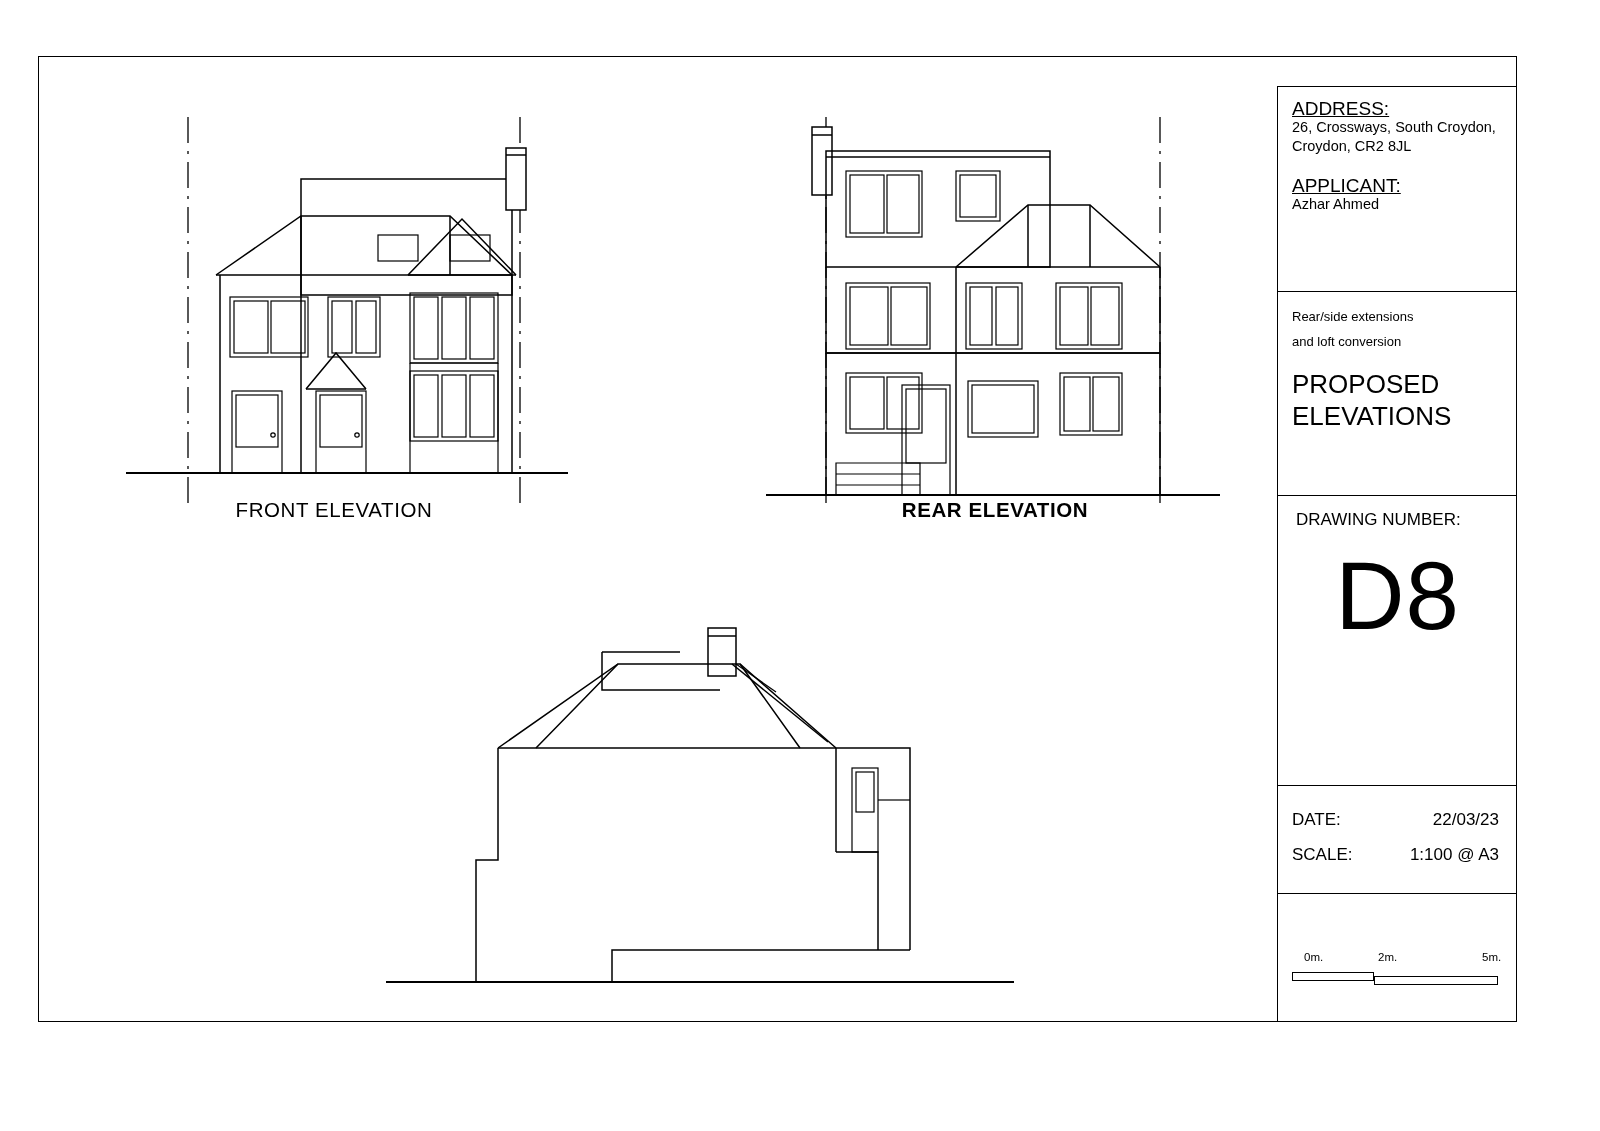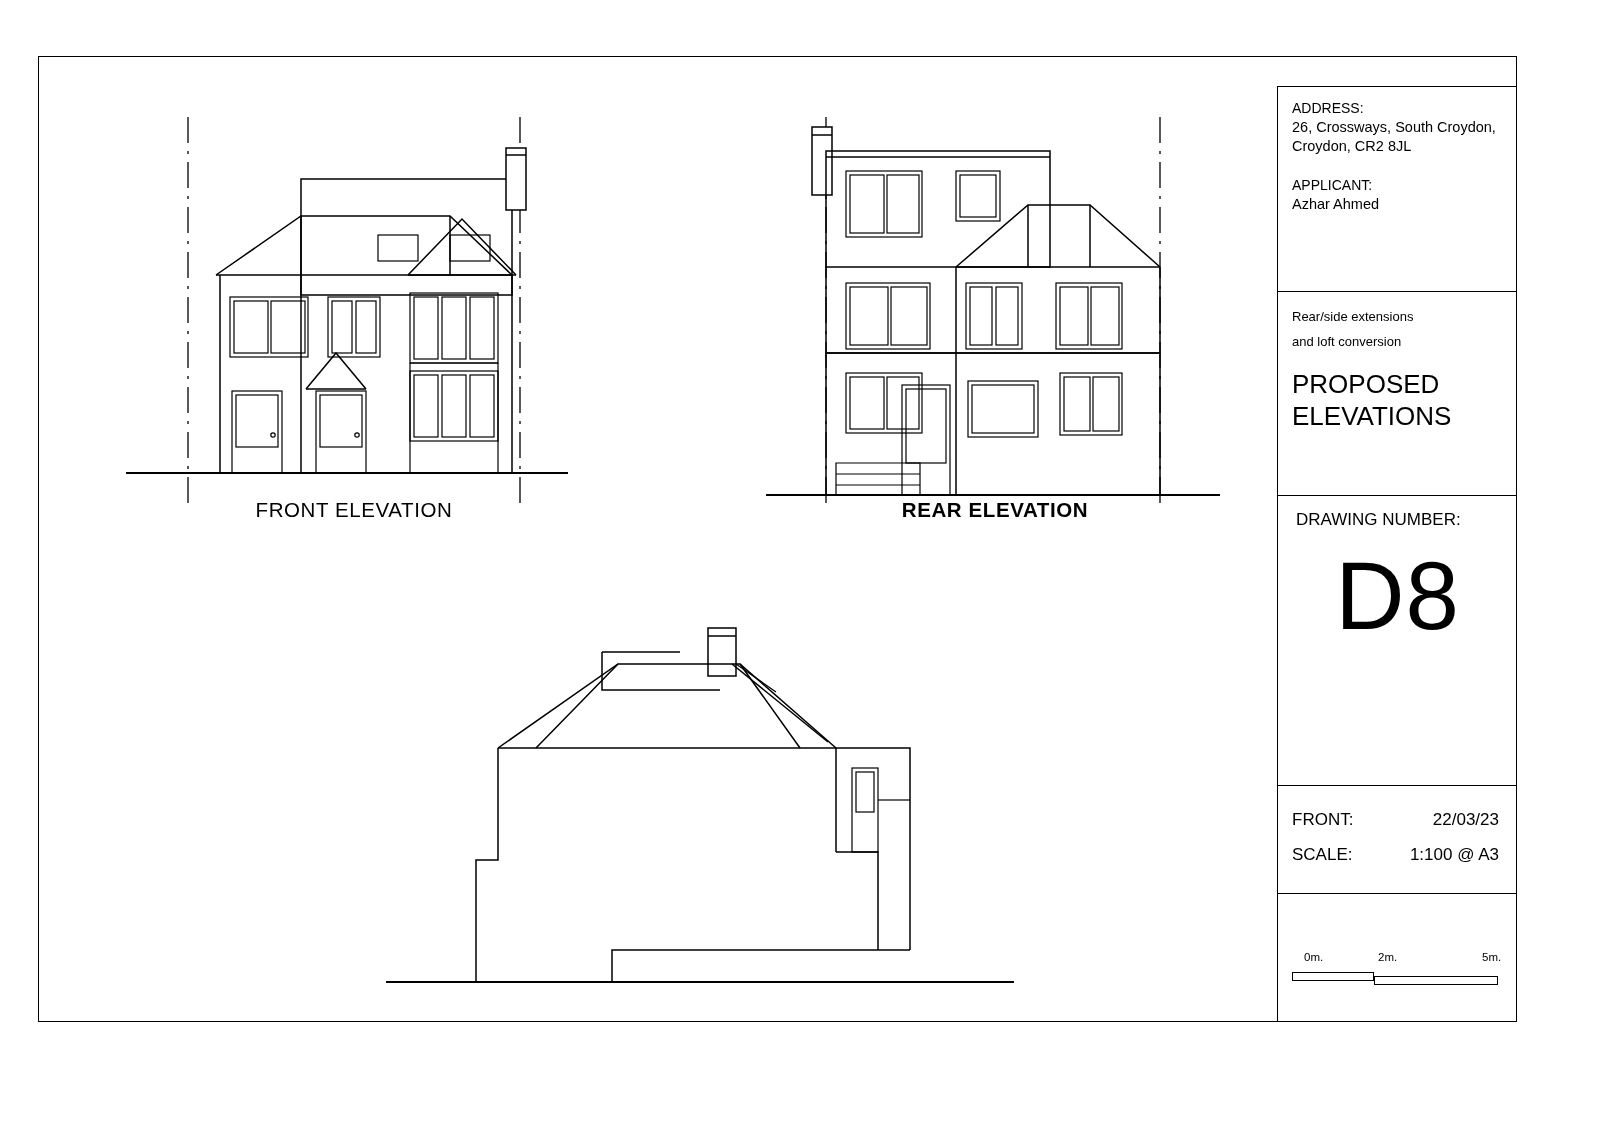--- a/index.html
+++ b/index.html
@@ -46,23 +46,24 @@
     position: absolute;
     left: 0;
     width: 100%;
     box-sizing: border-box;
     border-bottom: 1.6px solid #000;
   }
   .tb-pad {
     padding: 12px 14px 0 14px;
   }
   .tb-label {
-    font-size: 14px;
+    font-size: 19px;
     line-height: 19px;
     white-space: nowrap;
+    text-decoration: underline;
   }
   .tb-text {
     font-size: 14.5px;
     line-height: 19px;
   }
   .tb-proj {
     font-size: 13px;
     line-height: 25px;
   }
   .tb-big {
@@ -196,21 +197,21 @@
         <rect class="ln-thin" x="112" y="296" width="50" height="82"></rect>
         <rect class="ln-thin" x="116" y="300" width="42" height="52"></rect>
         <circle cx="153" cy="340" r="2.2" class="ln-thin"></circle>
 
         <rect class="ln-thin" x="196" y="296" width="50" height="82"></rect>
         <rect class="ln-thin" x="200" y="300" width="42" height="52"></rect>
         <circle cx="237" cy="340" r="2.2" class="ln-thin"></circle>
       </g>
     </svg>
   </div>
-  <div class="elev-caption" style="left:164px;top:498px;width:380px;">FRONT ELEVATION</div>
+  <div class="elev-caption" style="left:144px;top:498px;width:380px;">FRONT ELEVATION</div>
 
   <div style="position:absolute;left:760px;top:95px;width:470px;height:430px;">
     <svg width="470" height="430" viewBox="0 0 470 430">
       <line class="dash" x1="66" y1="22" x2="66" y2="412"></line>
       <line class="dash" x1="400" y1="22" x2="400" y2="412"></line>
 
       <g>
 
         <path class="ln fillw" d="M52 32 L52 100 L72 100 L72 32 Z"></path>
         <line class="ln" x1="52" y1="40" x2="72" y2="40"></line>
@@ -336,21 +337,21 @@
       </div>
     </div>
 
     <div class="tb-row" style="top:409px;height:290px;">
       <div class="tb-dwgnum-label">DRAWING NUMBER:</div>
       <div class="tb-dwgnum">D8</div>
     </div>
 
     <div class="tb-row" style="top:699px;height:108px;padding-top:22px;">
       <div class="kv">
-        <div class="k">FRONT:</div>
+        <div class="k">DATE:</div>
         <div class="v">22/03/23</div>
       </div>
       <div style="height:12px"></div>
       <div class="kv">
         <div class="k">SCALE:</div>
         <div class="v">1:100 @ A3</div>
       </div>
     </div>
 
     <div class="tb-row" style="top:807px;height:127px;border-bottom:none;">

